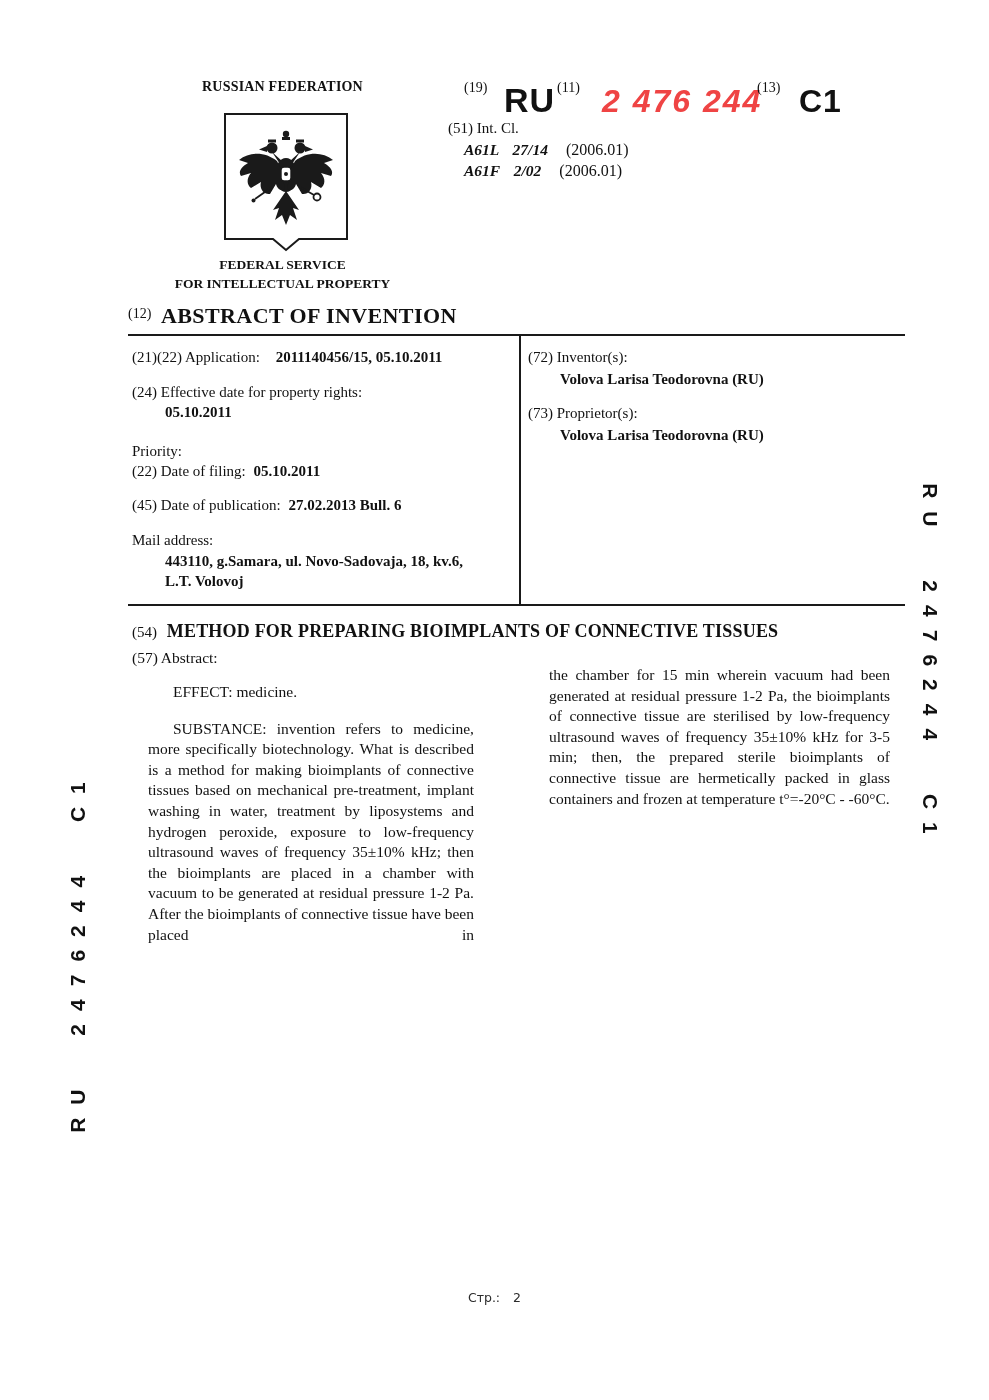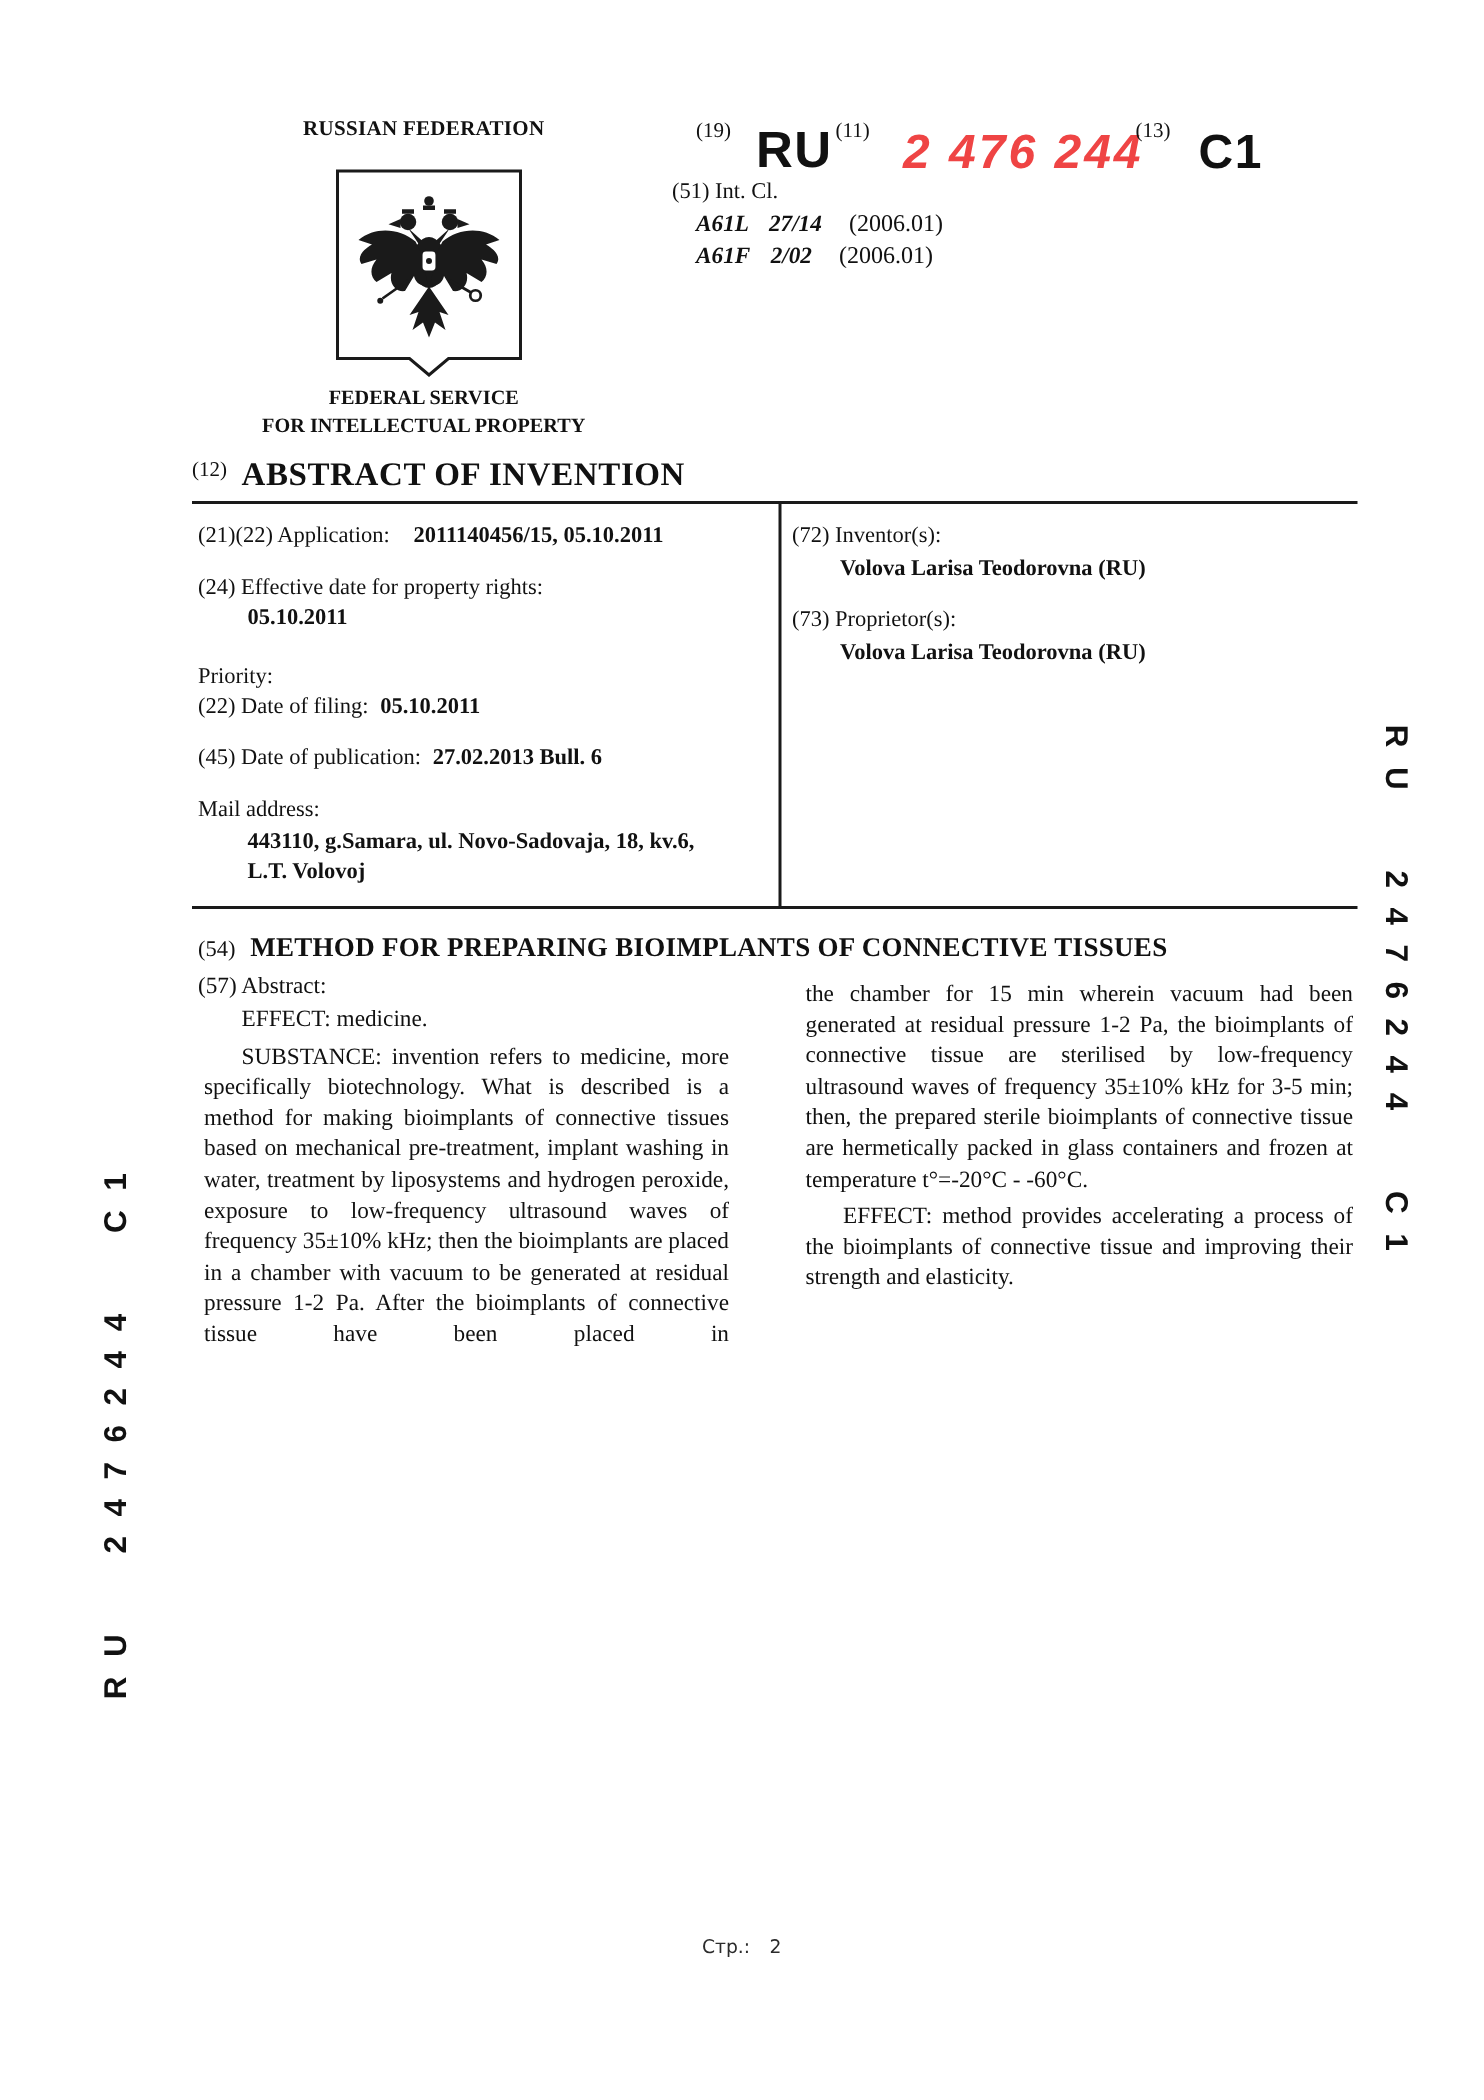--- a/index.html
+++ b/index.html
@@ -46,21 +46,21 @@
   .bv{font-weight:bold;}
   .gap12{margin-left:12px;}
   .gap4{margin-left:4px;}
 
   
   .sec54{left:132px;top:621px;font-size:15px;white-space:nowrap;}
   .sec54 .t{font-weight:bold;font-size:18px;letter-spacing:.2px;margin-left:6px;}
   .abstract-label{left:132px;top:649px;font-size:15.5px;}
 
   .col{font-size:15.5px;line-height:20.6px;text-align:justify;}
-  .col p{margin:4px;}
+  .col p{margin:16px;}
   .indent{text-indent:25px;}
   .force-last{text-align-last:justify;}
   .col-left{left:132px;top:666px;width:358px;}
   .col-right{left:533px;top:649px;width:373px;}
 
   
   .side-code{
     font-family:"Liberation Sans", sans-serif;font-weight:bold;font-size:21px;
     letter-spacing:13px;word-spacing:22px;white-space:nowrap;text-align:center;
     height:26px;line-height:26px;
@@ -165,21 +165,20 @@
     <span class="t">METHOD FOR PREPARING BIOIMPLANTS OF CONNECTIVE TISSUES</span>
   </div>
   <div class="abs abstract-label">(57) Abstract:</div>
 
   <div class="abs col col-left">
     <p class="indent">EFFECT: medicine.</p>
     <p class="indent force-last">SUBSTANCE: invention refers to medicine, more specifically biotechnology. What is described is a method for making bioimplants of connective tissues based on mechanical pre-treatment, implant washing in water, treatment by liposystems and hydrogen peroxide, exposure to low-frequency ultrasound waves of frequency 35±10% kHz; then the bioimplants are placed in a chamber with vacuum to be generated at residual pressure 1-2 Pa. After the bioimplants of connective tissue have been placed in</p>
   </div>
   <div class="abs col col-right">
     <p>the chamber for 15 min wherein vacuum had been generated at residual pressure 1-2 Pa, the bioimplants of connective tissue are sterilised by low-frequency ultrasound waves of frequency 35±10% kHz for 3-5 min; then, the prepared sterile bioimplants of connective tissue are hermetically packed in glass containers and frozen at temperature t°=-20°C - -60°C.</p>
-    <p class="indent">EFFECT: method provides accelerating a process of the bioimplants of connective tissue and improving their strength and elasticity.</p>
   </div>
 
   <div class="abs side-code side-left">RU 2476244 C1</div>
   <div class="abs side-code side-right">RU 2476244 C1</div>
 
   <div class="abs footer">
     <span>Стр.:</span>
     <span class="pg">2</span>
   </div>
 

